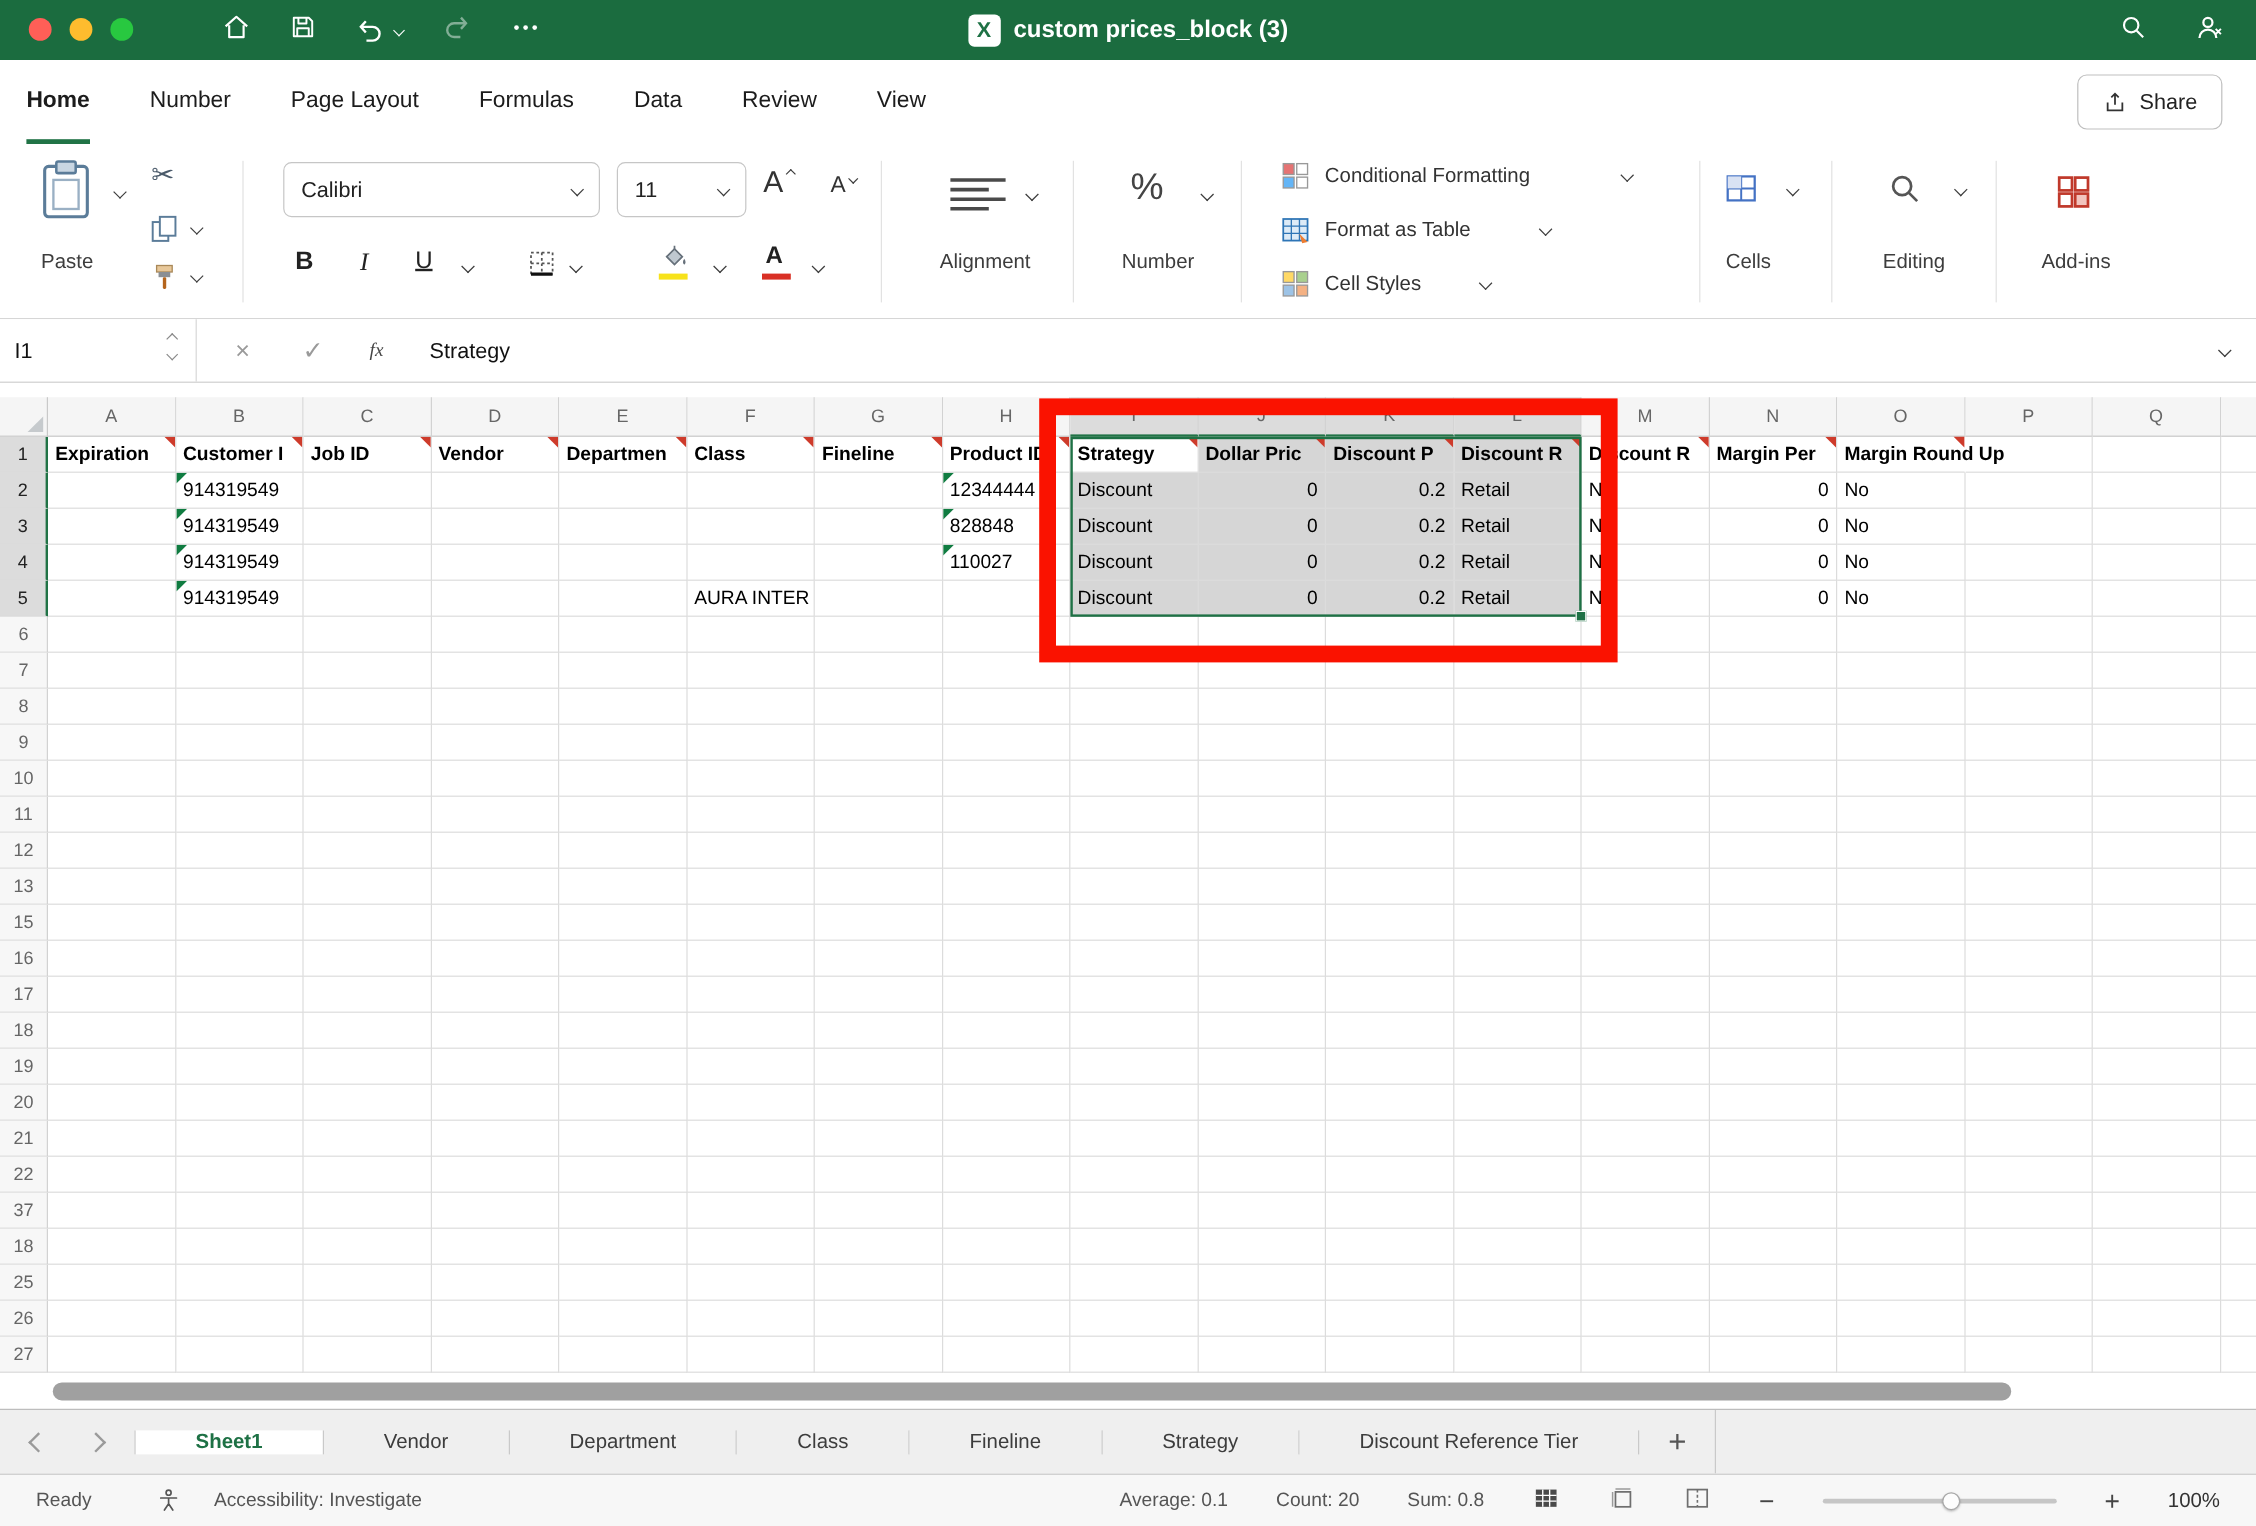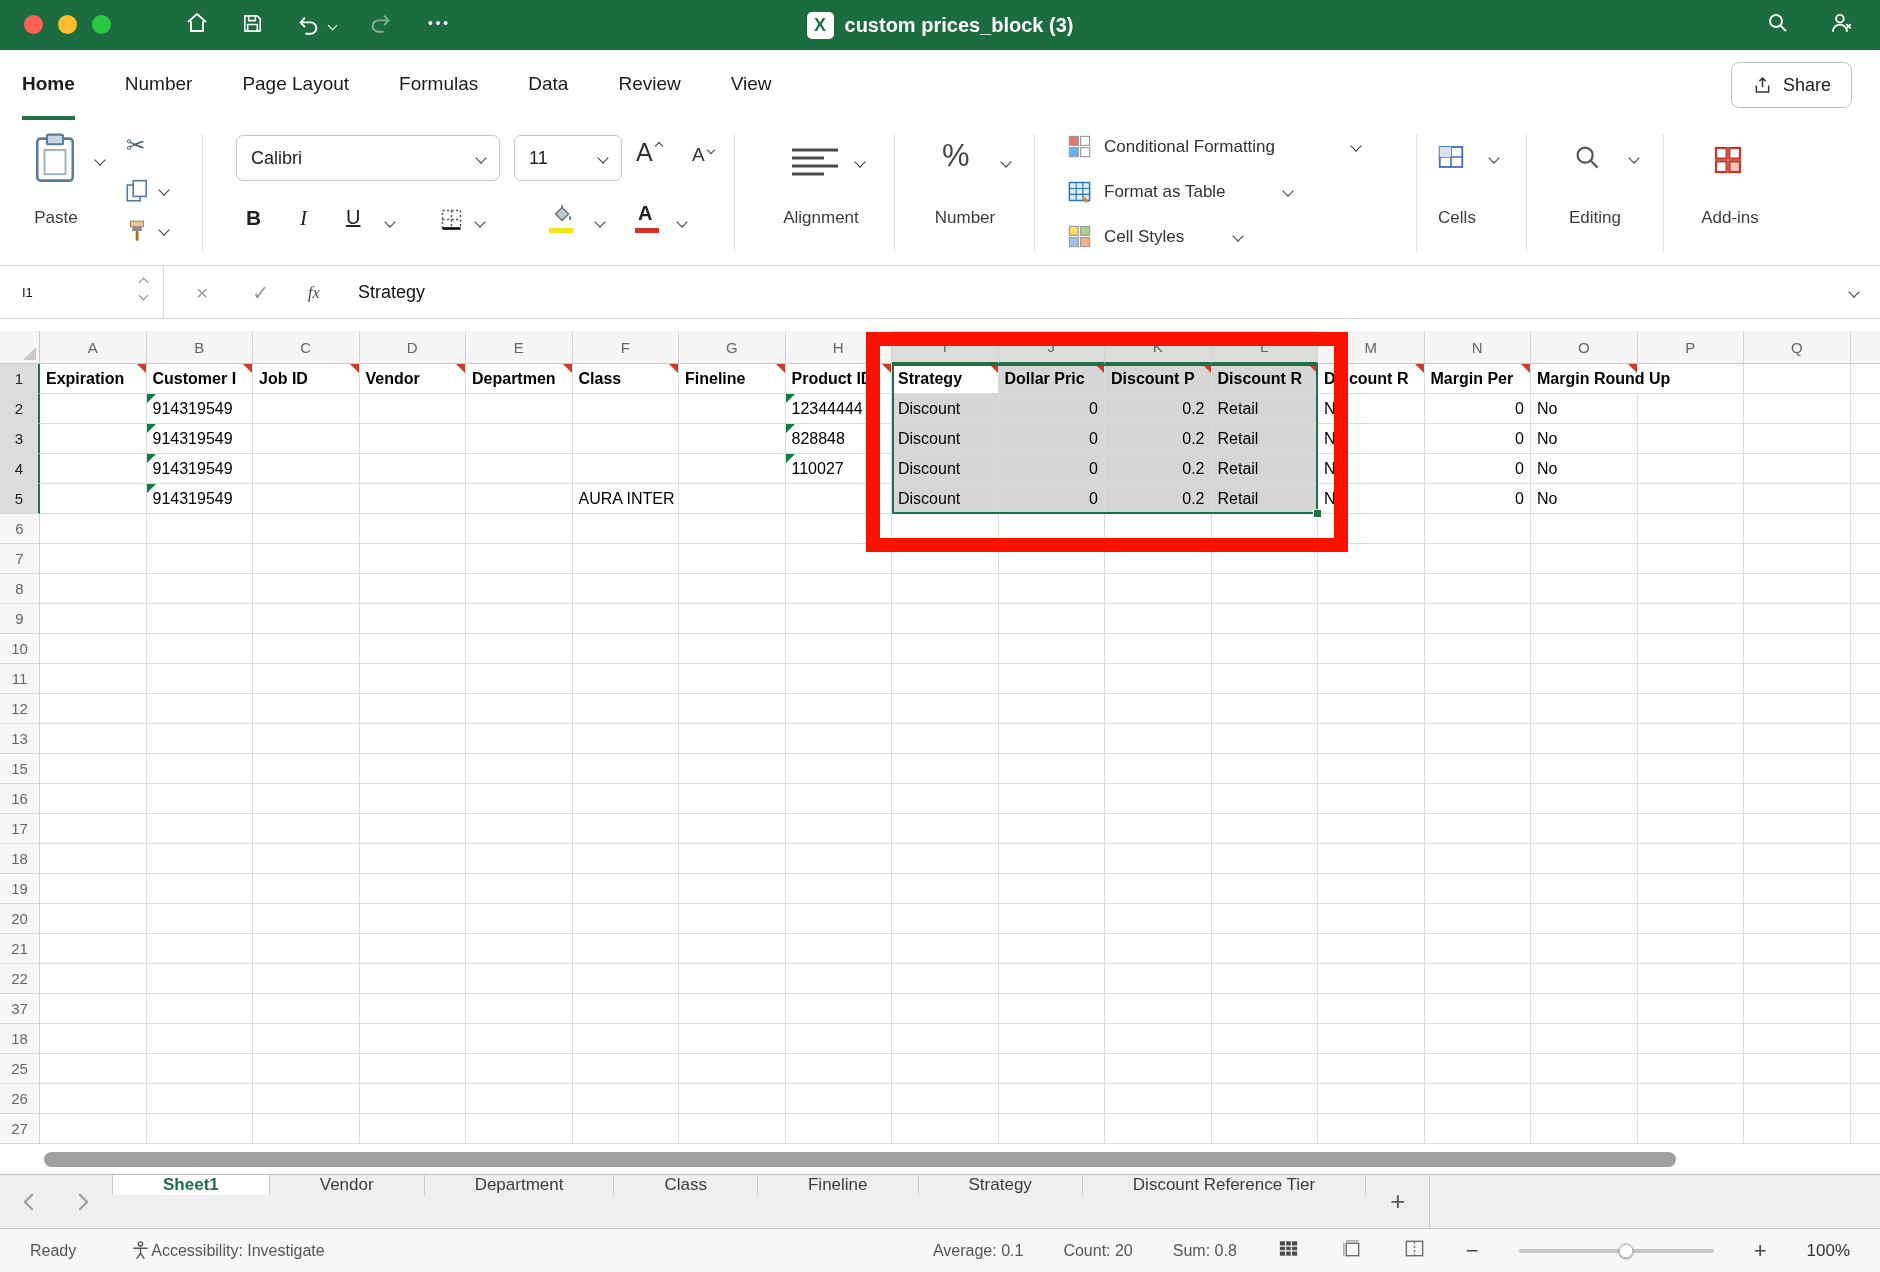--- a/index.html
+++ b/index.html
@@ -25,21 +25,21 @@
 
 #ribbon{position:absolute;top:120px;left:0;width:100%;height:146px;background:#fff;border-bottom:1px solid #D6D6D6}
 #ribbon .sep{position:absolute;top:14px;height:118px;width:1px;background:#E2E2E2}
 .glabel{position:absolute;top:88px;font-size:17px;color:#3d3d3d;text-align:center}
 .abspos{position:absolute}
 .combo{position:absolute;border:1px solid #C6C6C6;border-radius:7px;display:flex;align-items:center;justify-content:space-between;padding:0 14px;font-size:18px;color:#222;background:#fff}
 .colorbar{position:absolute;width:24px;height:5px}
 .stylerow-label{position:absolute;font-size:17px;color:#333}
 
 #fbar{position:absolute;top:266px;left:0;width:100%;height:53px;background:#fff;border-bottom:1px solid #CFCFCF}
-#namebox{position:absolute;left:0;top:0;width:164px;height:100%;border-right:1px solid #D8D8D8;display:flex;align-items:center;padding-left:22px;font-size:13px;color:#111}
+#namebox{position:absolute;left:0;top:0;width:164px;height:100%;border-right:1px solid #D8D8D8;display:flex;align-items:center;padding-left:12px;font-size:18px;color:#111}
 #nbspin{position:absolute;left:140px;top:13px;display:flex;flex-direction:column;gap:6px}
 #nbspin .chv{border-color:#888;width:7px;height:7px}
 .fbtn{position:absolute;top:0;height:53px;display:flex;align-items:center;font-size:21px;color:#9a9a9a}
 #fx{font-family:"Liberation Serif",serif;font-style:italic;font-size:16px;color:#444}
 #fvalue{position:absolute;left:358px;top:0;height:53px;display:flex;align-items:center;font-size:18px;color:#111}
 
 #sheet{position:absolute;top:331px;left:0;width:100%;height:843px;background:#fff}
 .g-row{display:flex;height:30px}
 .g-colhead{height:33px}
 .corner{flex:0 0 auto;width:40px;background:#F5F5F5;border-right:1px solid #C9C9C9;border-bottom:1px solid #C9C9C9;position:relative}
@@ -69,21 +69,21 @@
 .nav.l{transform:rotate(135deg)}
 .nav.r{transform:rotate(-45deg)}
 .stab{display:flex;align-items:center;padding:0 50px;font-size:17px;color:#3c3c3c;border-right:1px solid #C9C9C9;background:#EFEFEF}
 .stab:first-of-type{border-left:1px solid #C9C9C9}
 .stab.active{background:#fff;color:#1E7145;font-weight:700}
 #addsheet{width:64px;display:flex;align-items:center;justify-content:center;font-size:26px;color:#555;border-right:1px solid #C9C9C9}
 
 #sbar{position:absolute;top:1228px;left:0;width:100%;height:44px;background:#F7F7F7;border-top:1px solid #C8C8C8;display:flex;align-items:center;padding:0 30px;font-size:16px;color:#555}
 #sbar .lgrp{display:flex;align-items:center;gap:54px}
 #sbar .rgrp{margin-left:auto;display:flex;align-items:center;gap:40px}
-.acc{display:flex;align-items:center;gap:0}
+.acc{display:flex;align-items:center;gap:27px}
 #zoomtrack{position:relative;width:195px;height:4px;background:#C6C6C6;border-radius:2px}
 #zoomthumb{position:absolute;left:55%;top:50%;transform:translate(-50%,-50%);width:15px;height:15px;border-radius:50%;background:#FDFDFD;border:1px solid #A8A8A8;box-shadow:0 1px 2px rgba(0,0,0,.25)}
 .zbtn{font-size:22px;color:#444}
 #zoomlabel{font-size:17px;color:#333}
 </style>
 </head>
 <body>
 
 <div id="titlebar">
   <span class="tl" style="left:24px;background:#FF5F57"></span>
@@ -915,21 +915,21 @@
   </div>
 
 <div id="hscroll"></div>
 <div id="redbox"></div>
 
 <div id="stabs">
   <div id="stnav">
     <span class="nav l"></span>
     <span class="nav r"></span>
   </div>
-  <div id="stablist" style="display:flex;align-items:flex-start">
+  <div id="stablist" style="display:flex;align-items:center">
       <div class="stab active">Sheet1</div>
       <div class="stab">Vendor</div>
       <div class="stab">Department</div>
       <div class="stab">Class</div>
       <div class="stab">Fineline</div>
       <div class="stab">Strategy</div>
       <div class="stab">Discount Reference Tier</div>
     </div>
   <div id="addsheet">+</div>
   <div style="flex:1"></div>

